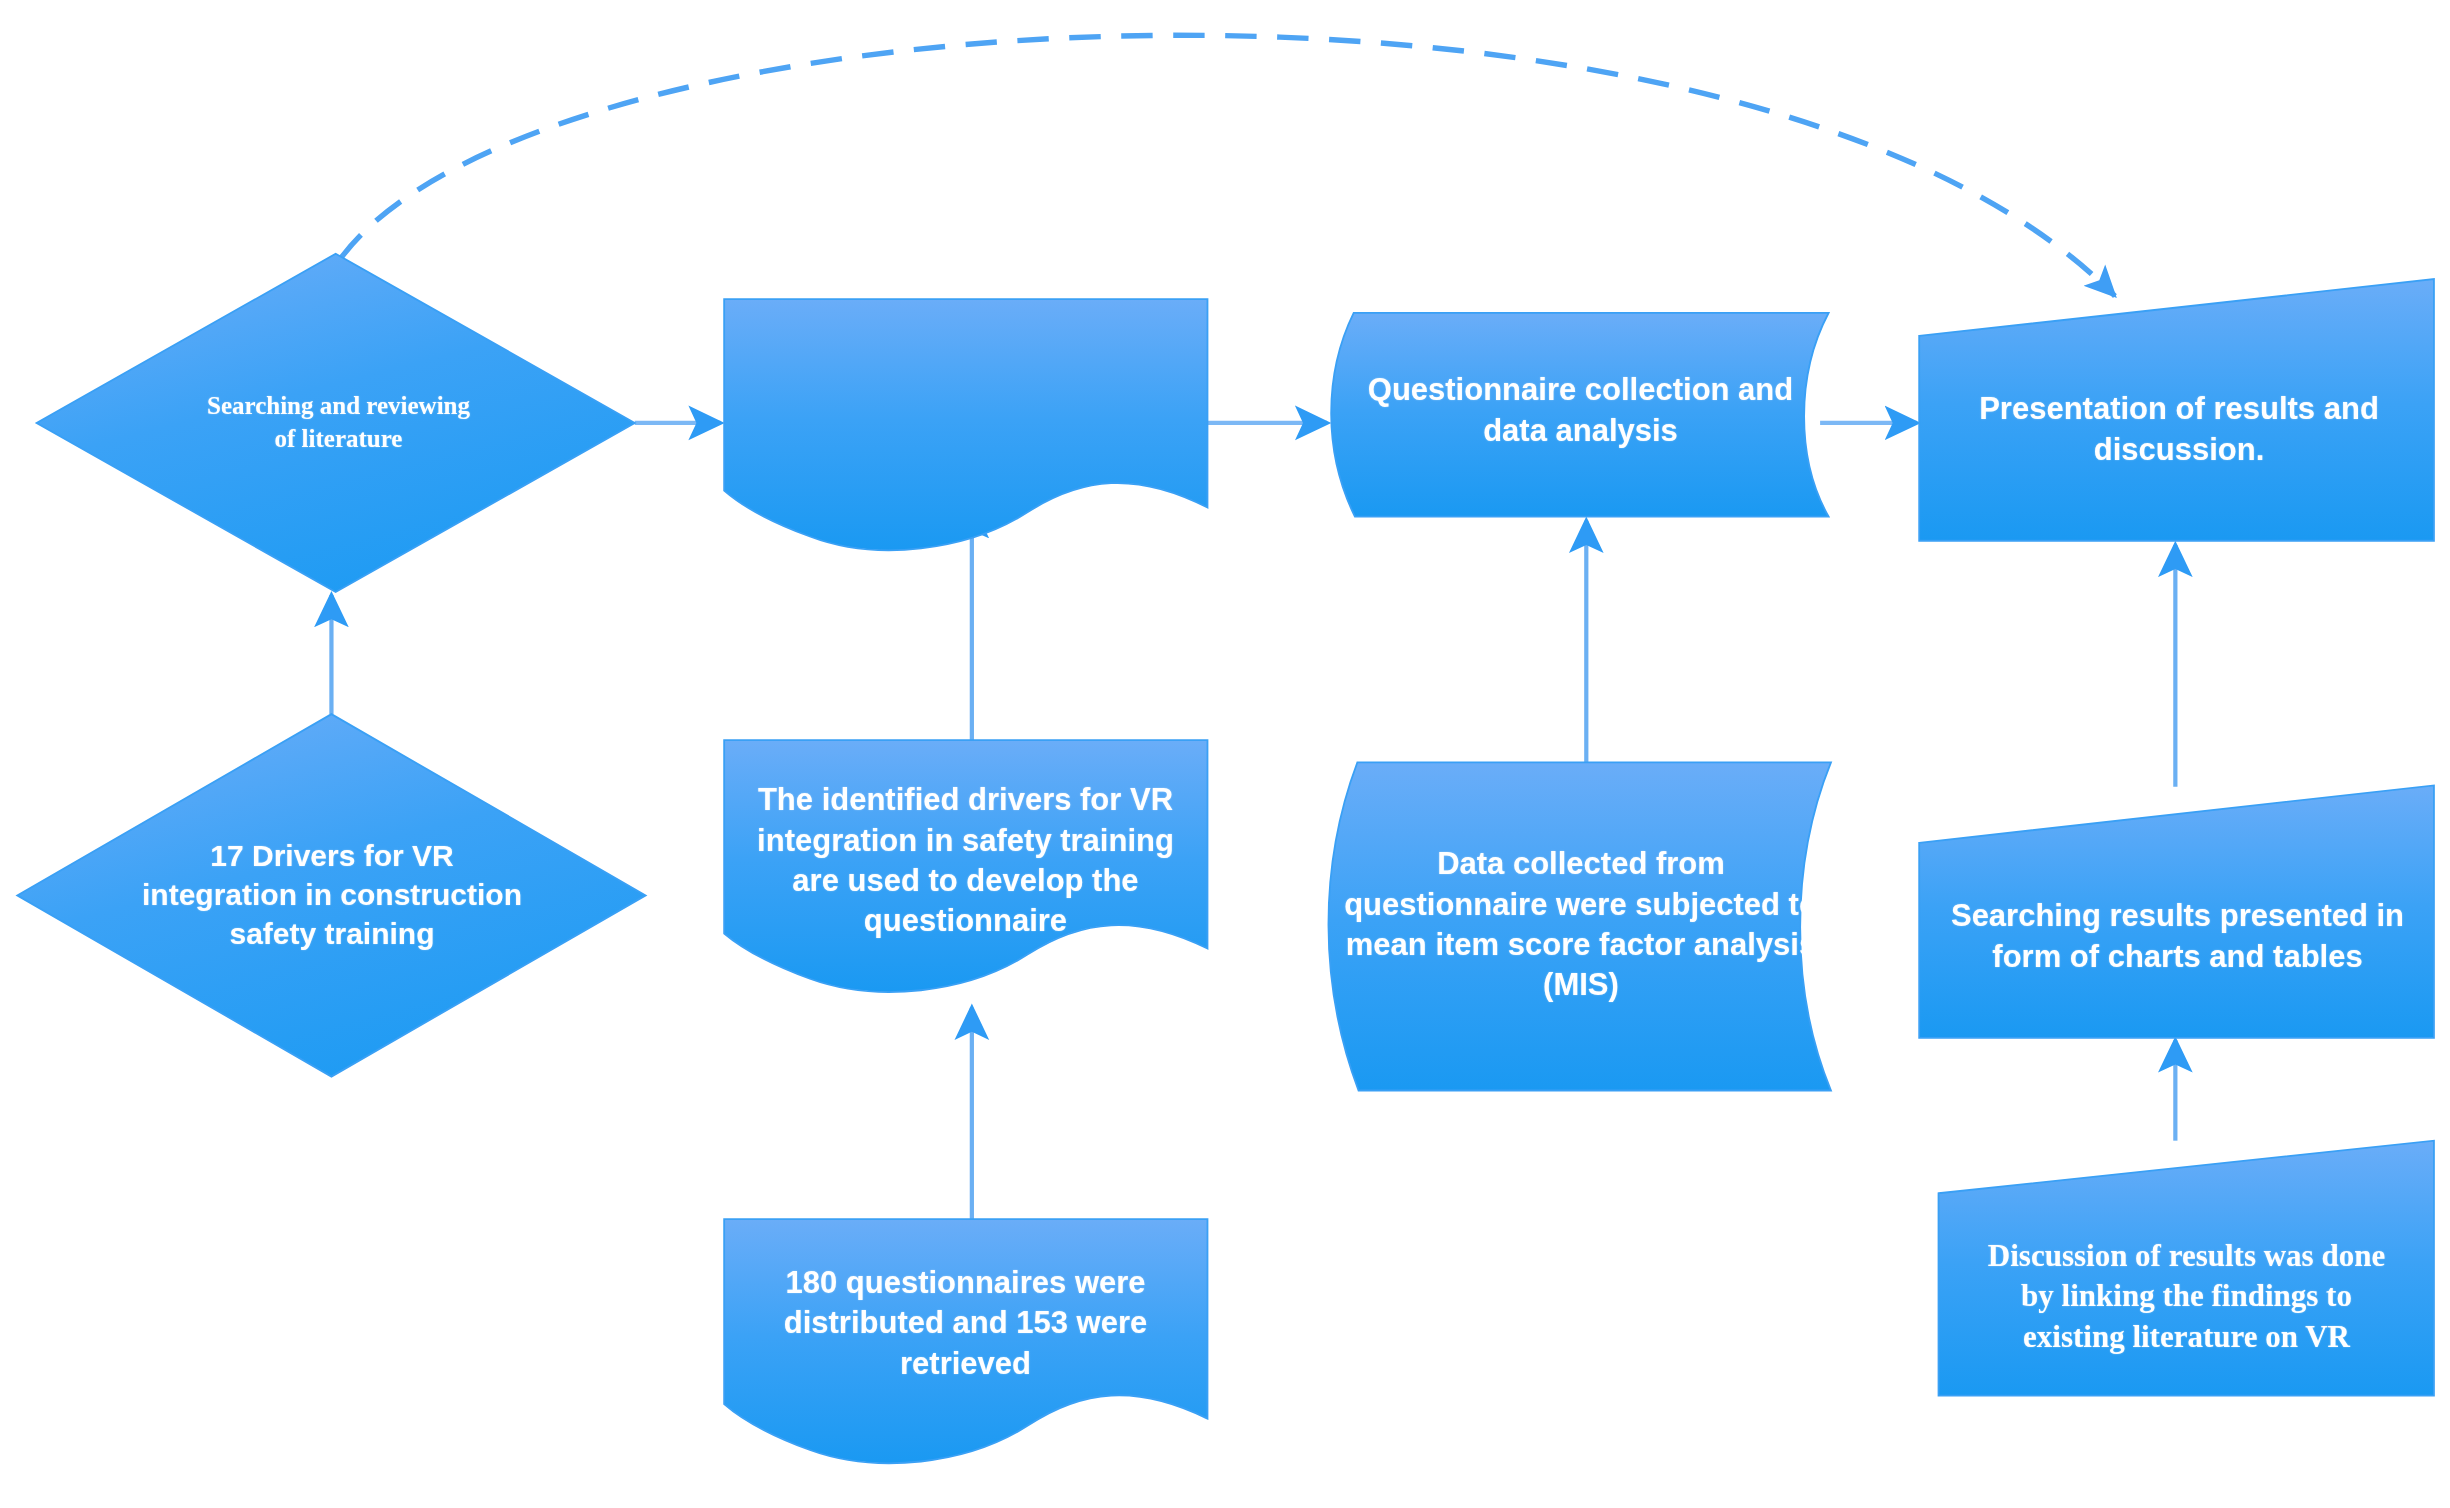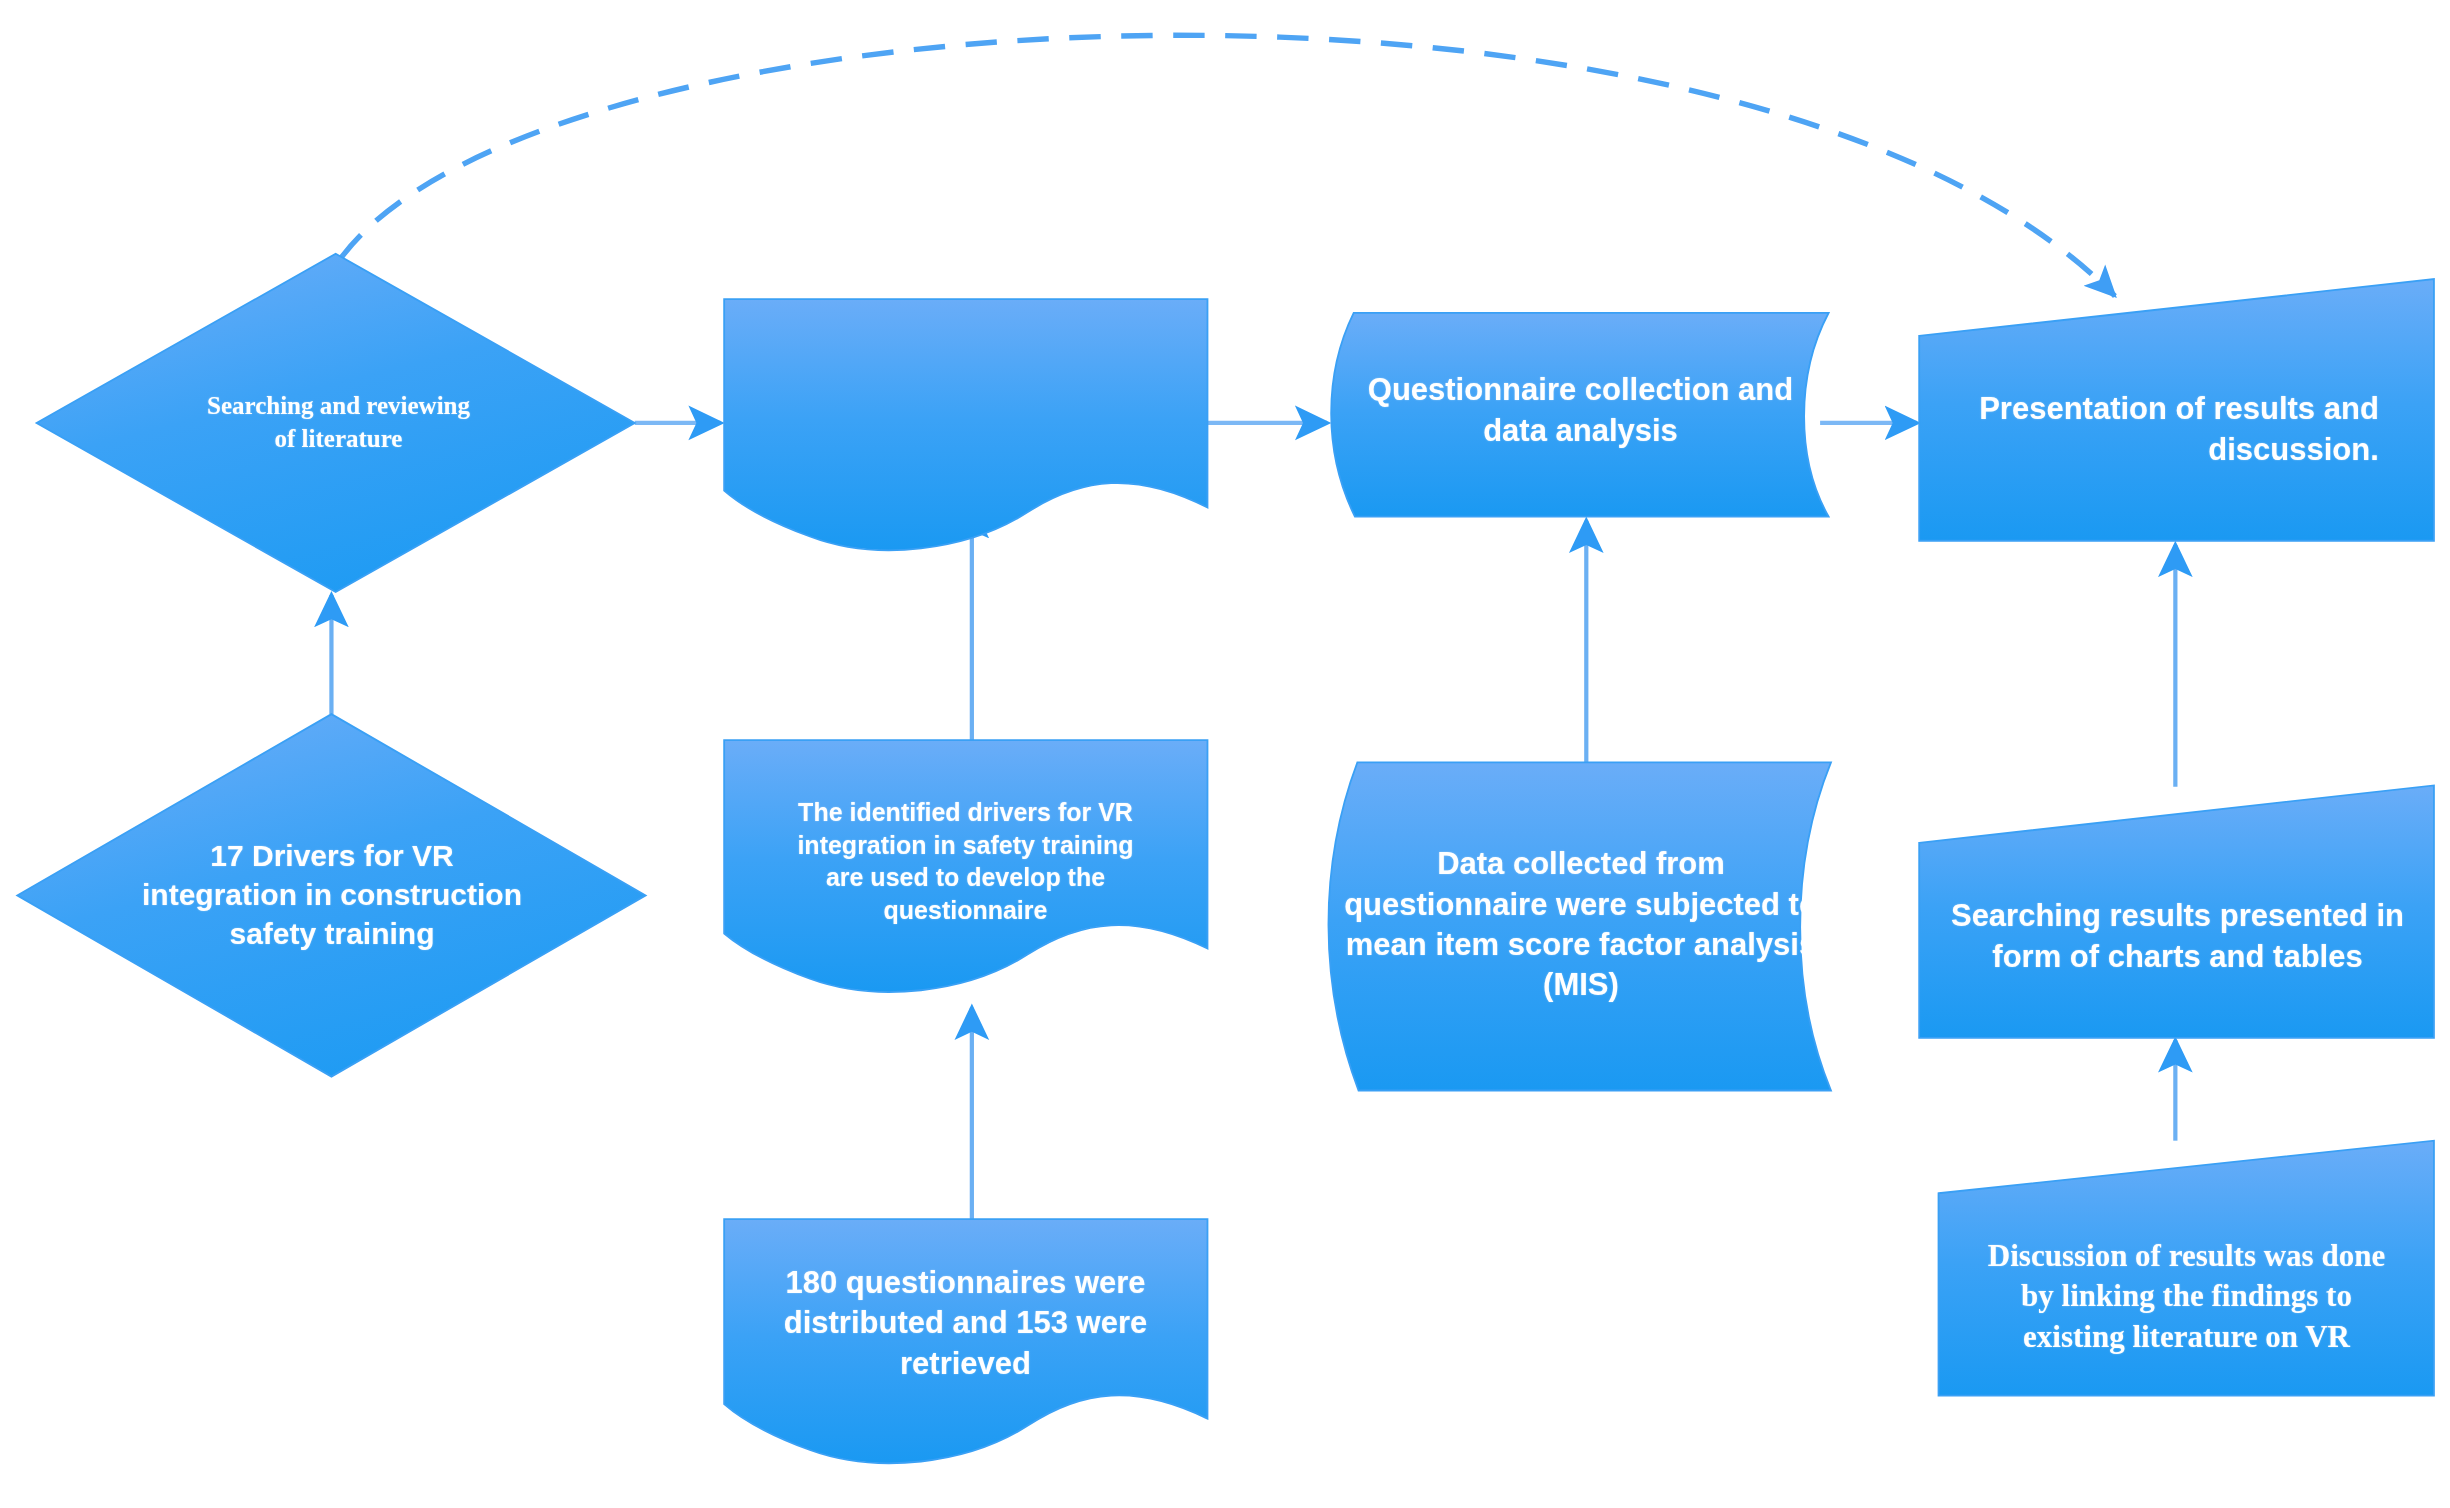--- a/index.html
+++ b/index.html
@@ -98,28 +98,28 @@
     <polygon points="3208,1975 4028,1888 4028,2310 3208,2310" fill="url(#gradBox)" stroke="#3aa0f5" stroke-width="3"></polygon>
   </svg>
 
   <div class="node-label" style="left:109px;top:338px;width:459px;height:169px;font-size:25px;font-family:Liberation Serif, serif;">Searching and reviewing
 of literature</div>
 
 
   <div class="node-label" style="left:1339px;top:338px;width:483px;height:145px;font-size:31px;">Questionnaire collection and
 data analysis</div>
 
-  <div class="node-label" style="left:1928px;top:354px;width:502px;height:151px;font-size:31px;text-align:right;">Presentation of results and
+  <div class="node-label" style="left:1928px;top:354px;width:502px;height:151px;font-size:31px;">Presentation of results and
 discussion.</div>
 
   <div class="node-label" style="left:54px;top:792px;width:556px;height:205px;font-size:30px;">17 Drivers for VR
 integration in construction
 safety training</div>
 
-  <div class="node-label" style="left:730px;top:755px;width:471px;height:212px;font-size:25px;">The identified drivers for VR
+  <div class="node-label" style="left:730px;top:755px;width:471px;height:212px;font-size:31px;">The identified drivers for VR
 integration in safety training
 are used to develop the
 questionnaire</div>
 
   <div class="node-label" style="left:1336px;top:804px;width:490px;height:242px;font-size:31px;">Data collected from
 questionnaire were subjected to
 mean item score factor analysis
 (MIS)</div>
 
   <div class="node-label" style="left:1928px;top:861px;width:499px;height:151px;font-size:31px;">Searching results presented in

